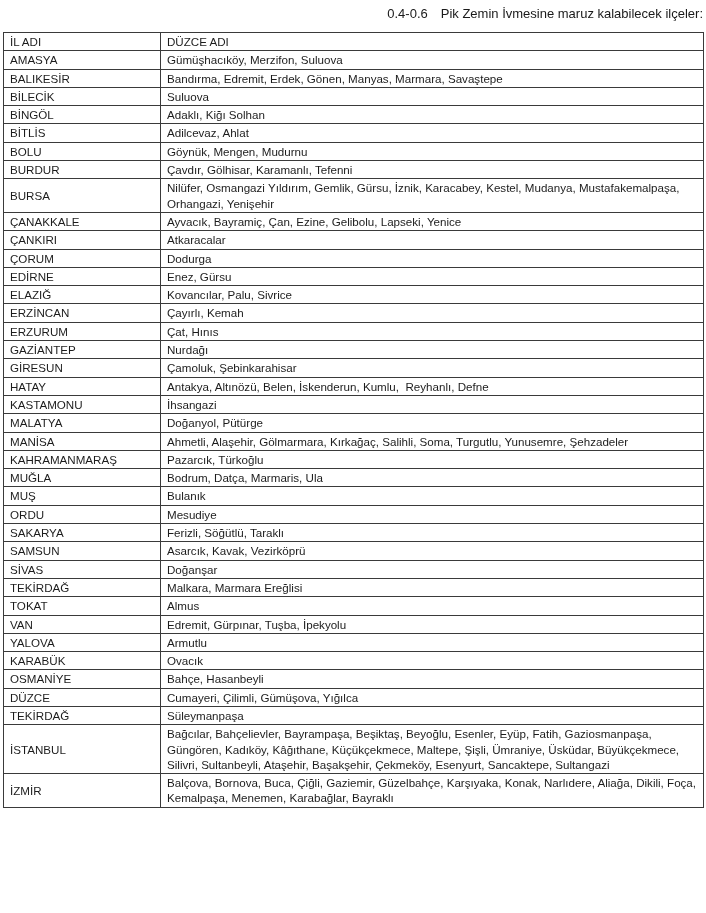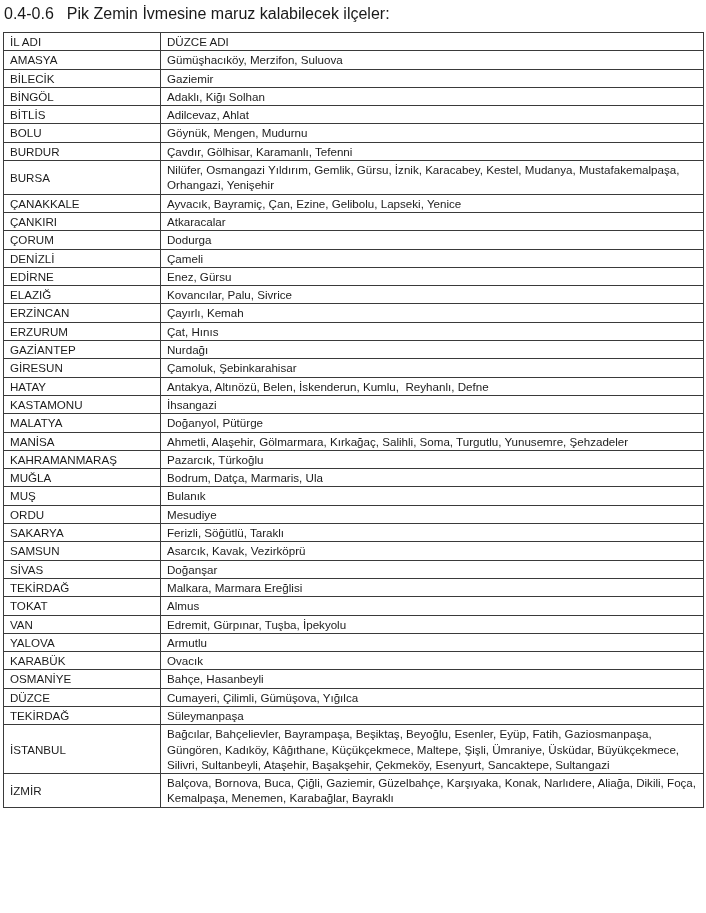--- a/index.html
+++ b/index.html
@@ -12,25 +12,26 @@
     color: #1c1c1c;
     overflow: hidden;
   }
   .page {
     width: 706px;
     height: 913px;
     box-sizing: border-box;
     padding: 6px 3px 0 3px;
   }
   .title {
-    font-size: 16px;
+    font-size: 13px;
     line-height: 16px;
     padding-left: 1px;
     white-space: pre;
     color: #1a1a1a;
+    text-align: right;
   }
   .title .range { margin-right: 13px; }
   table.districts {
     border-collapse: collapse;
     table-layout: fixed;
     width: 700px;
     margin-top: 10px;
   }
   table.districts th,
   table.districts td {
@@ -64,24 +65,28 @@
         <th>DÜZCE ADI</th>
       </tr>
     </thead>
     <tbody id="table-body">
   <tr>
     <td>AMASYA</td>
     <td>Gümüşhacıköy, Merzifon, Suluova</td>
   </tr>
 
 
+  <tr>
+    <td>BALIKESİR</td>
+    <td>Bandırma, Edremit, Erdek, Gönen, Manyas, Marmara, Savaştepe</td>
+  </tr>
 
   <tr>
     <td>BİLECİK</td>
-    <td>Gaziemir</td>
+    <td>Suluova</td>
   </tr>
 
   <tr>
     <td>BİNGÖL</td>
     <td>Adaklı, Kiğı Solhan</td>
   </tr>
 
   <tr>
     <td>BİTLİS</td>
     <td>Adilcevaz, Ahlat</td>
@@ -110,24 +115,20 @@
   <tr>
     <td>ÇANKIRI</td>
     <td>Atkaracalar</td>
   </tr>
 
   <tr>
     <td>ÇORUM</td>
     <td>Dodurga</td>
   </tr>
 
-  <tr>
-    <td>DENİZLİ</td>
-    <td>Çameli</td>
-  </tr>
 
   <tr>
     <td>EDİRNE</td>
     <td>Enez, Gürsu</td>
   </tr>
 
   <tr>
     <td>ELAZIĞ</td>
     <td>Kovancılar, Palu, Sivrice</td>
   </tr>

